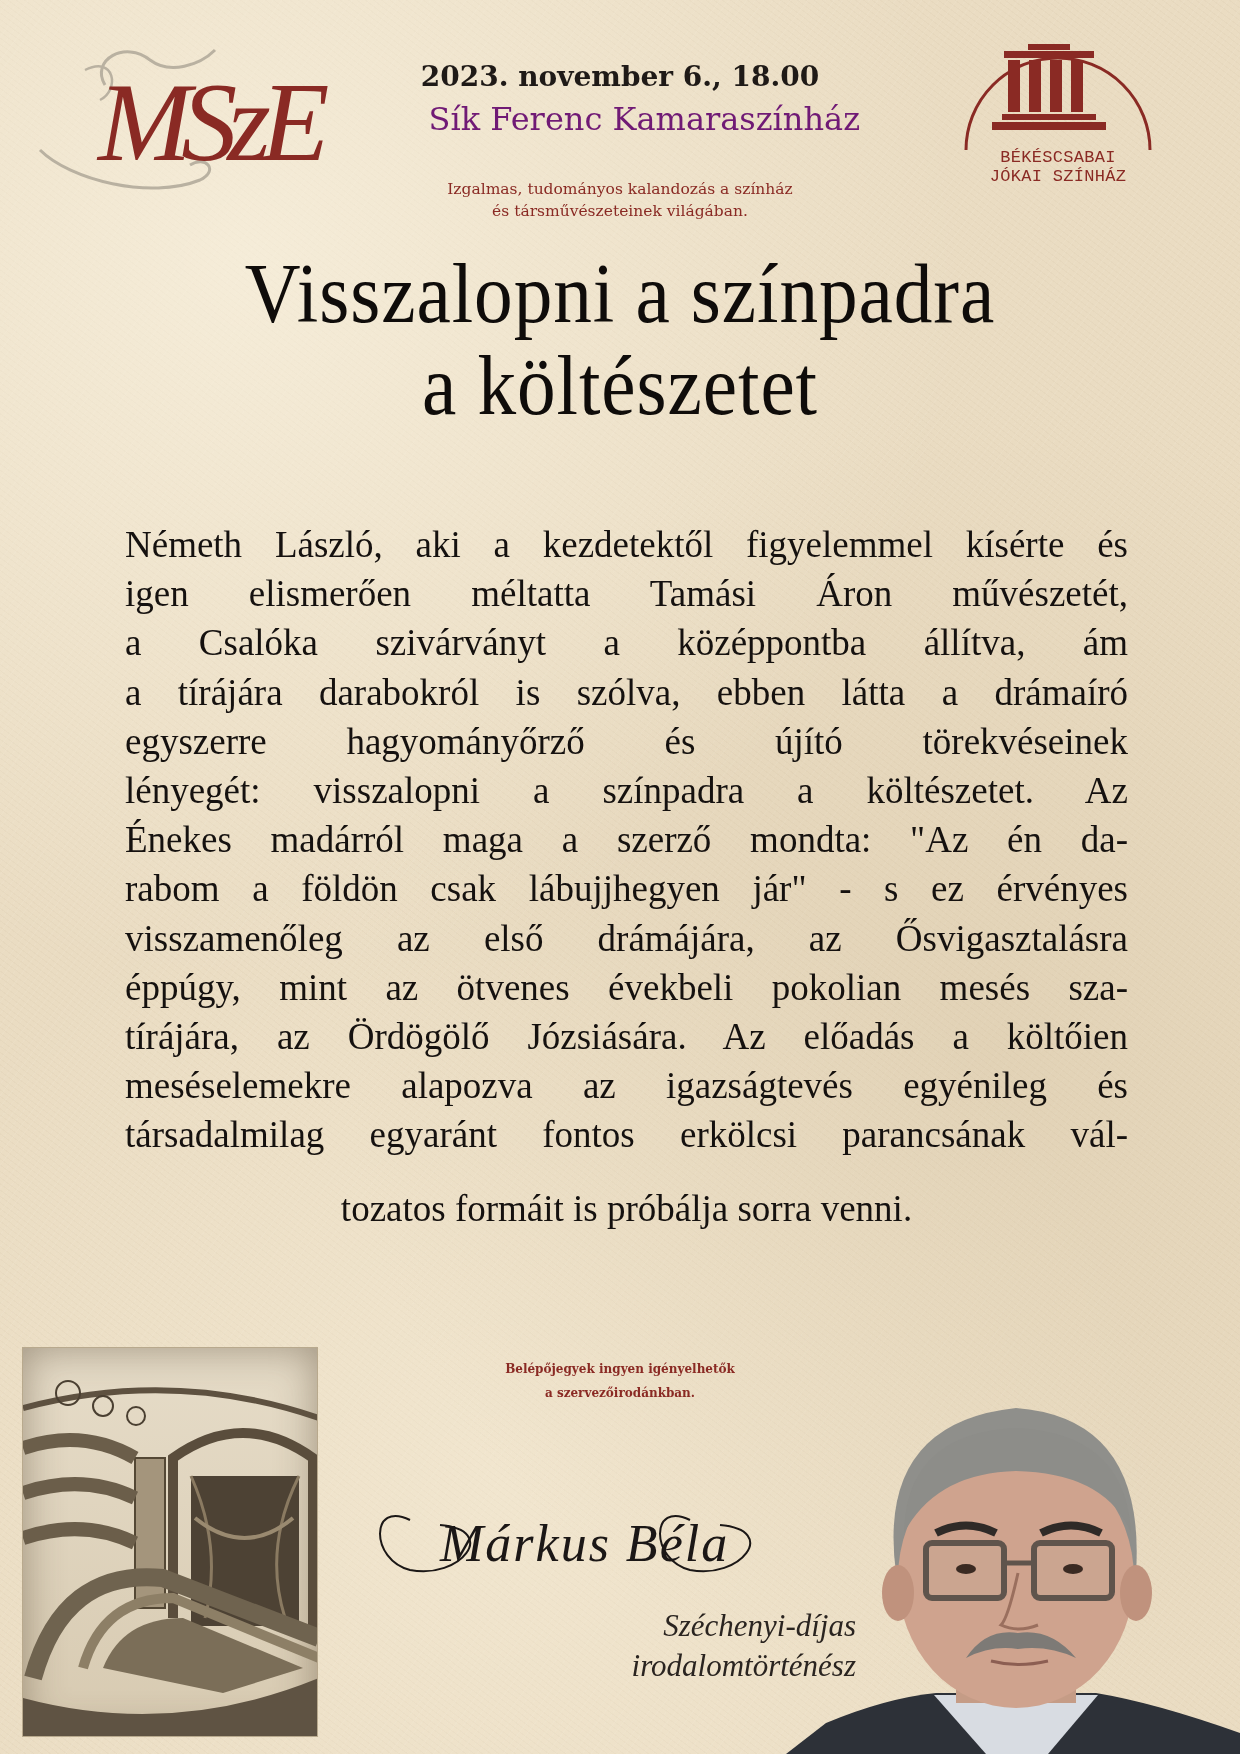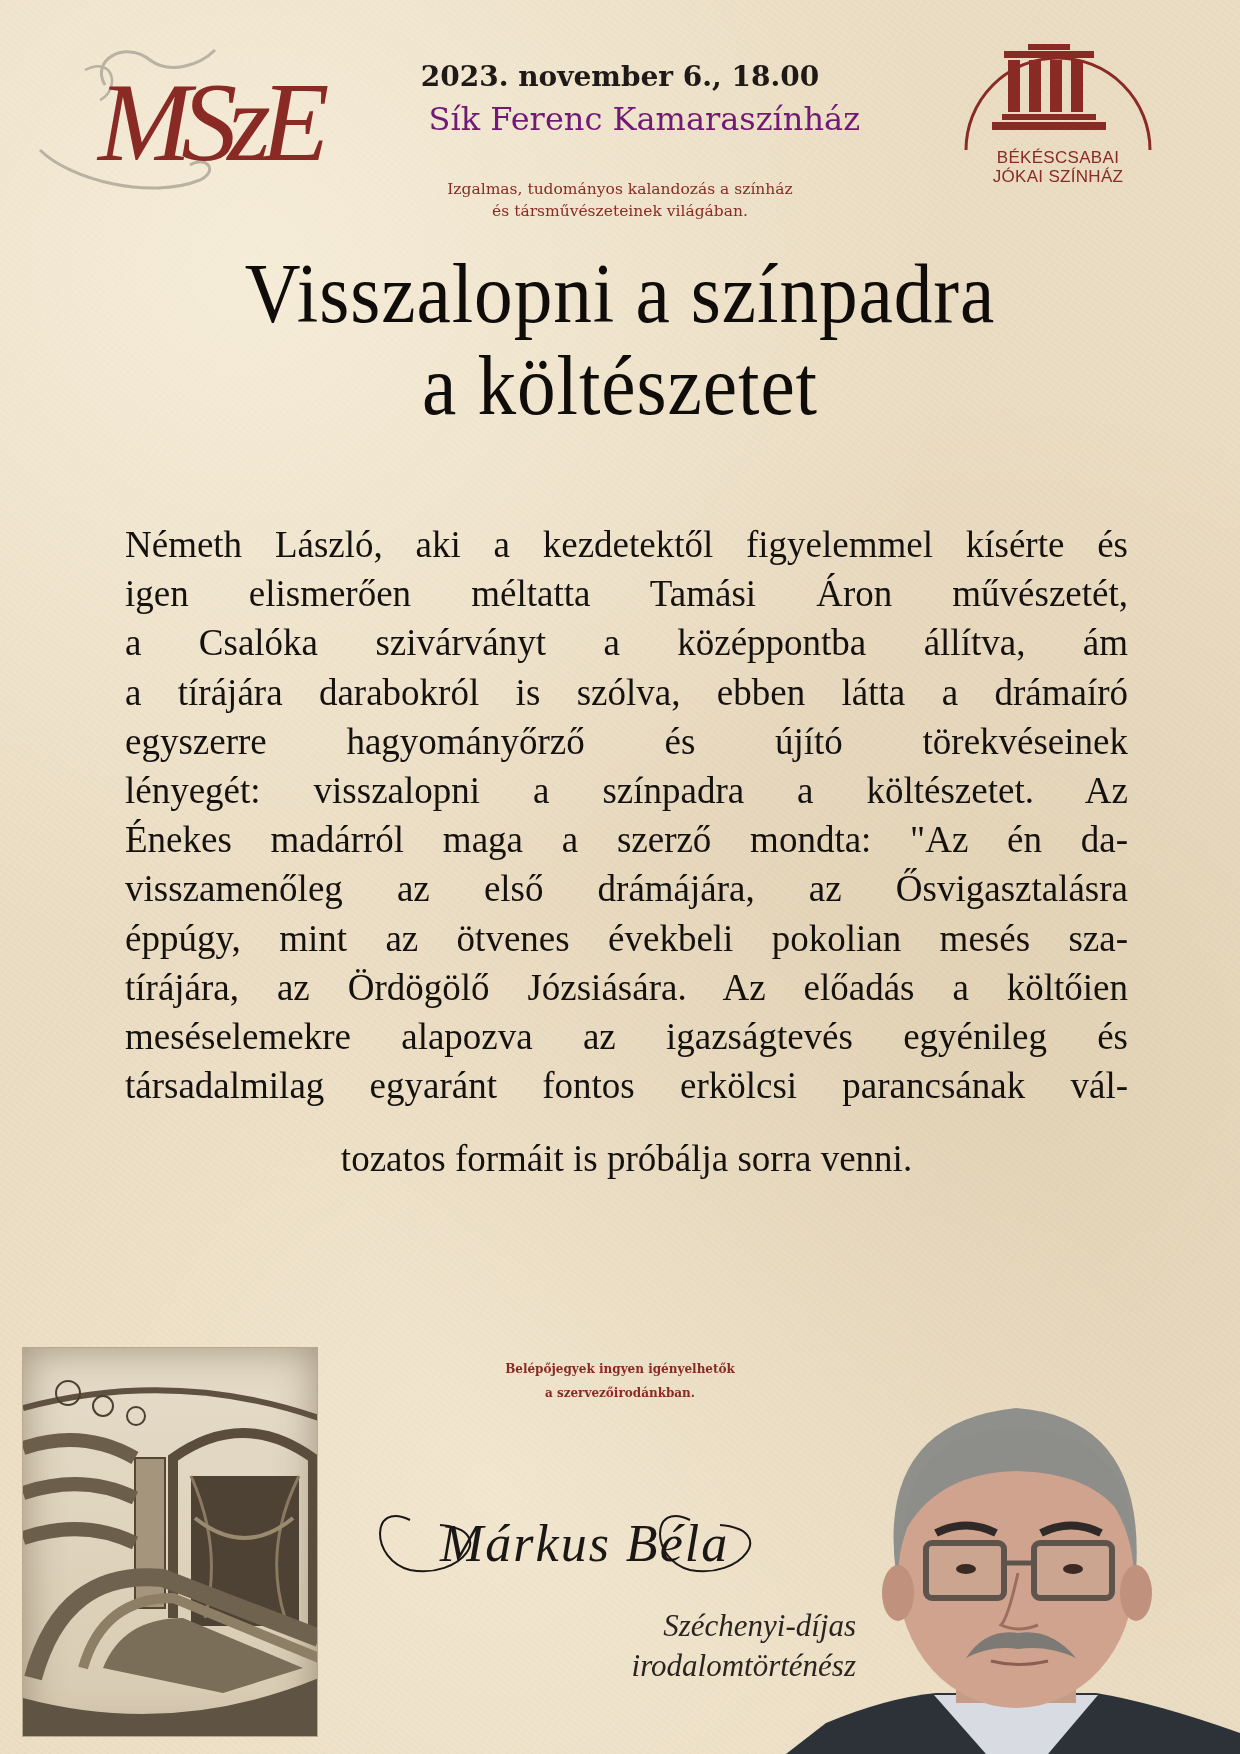--- a/index.html
+++ b/index.html
@@ -48,21 +48,21 @@
     color: #8a2a24;
   }
 
   
   .theatre-logo {
     position: absolute; left: 958px; top: 30px; width: 220px; height: 160px;
   }
   .theatre-logo svg { position: absolute; left: 0; top: 0; }
   .theatre-logo .tl-name {
     position: absolute; left: 0; top: 118px; width: 200px; text-align: center;
-    font-family: Liberation Sans, sans-serif; font-size: 17px; line-height: 19px;
+    font-family: Liberation Mono, monospace; font-size: 17px; line-height: 19px;
     color: #8a2a24; letter-spacing: 0.3px;
   }
 
   
   .title {
     position: absolute; left: 60px; top: 248px; width: 1120px; text-align: center;
     font-family: "Liberation Serif", serif; font-size: 84px; line-height: 92px;
     color: #0f0c0a; letter-spacing: 1px;
     transform: scaleX(0.92); transform-origin: center top;
   }
@@ -158,20 +158,21 @@
 </div>
 
 <div class="body-text">
   <span class="line">Németh László, aki a kezdetektől figyelemmel kísérte és</span>
   <span class="line">igen elismerően méltatta Tamási Áron művészetét,</span>
   <span class="line">a Csalóka szivárványt a középpontba állítva, ám</span>
   <span class="line">a tírájára darabokról is szólva, ebben látta a drámaíró</span>
   <span class="line">egyszerre hagyományőrző és újító törekvéseinek</span>
   <span class="line">lényegét: visszalopni a színpadra a költészetet. Az</span>
   <span class="line">Énekes madárról maga a szerző mondta: "Az én da-</span>
+  <span class="line">rabom a földön csak lábujjhegyen jár" - s ez érvényes</span>
   <span class="line">visszamenőleg az első drámájára, az Ősvigasztalásra</span>
   <span class="line">éppúgy, mint az ötvenes évekbeli pokolian mesés sza-</span>
   <span class="line">tírájára, az Ördögölő Józsiására. Az előadás a költőien</span>
   <span class="line">meséselemekre alapozva az igazságtevés egyénileg és</span>
   <span class="line">társadalmilag egyaránt fontos erkölcsi parancsának vál-</span>
   <span class="line last">tozatos formáit is próbálja sorra venni.</span>
 </div>
 
 <div class="ticket-info">
   <div>Belépőjegyek ingyen igényelhetők</div>

